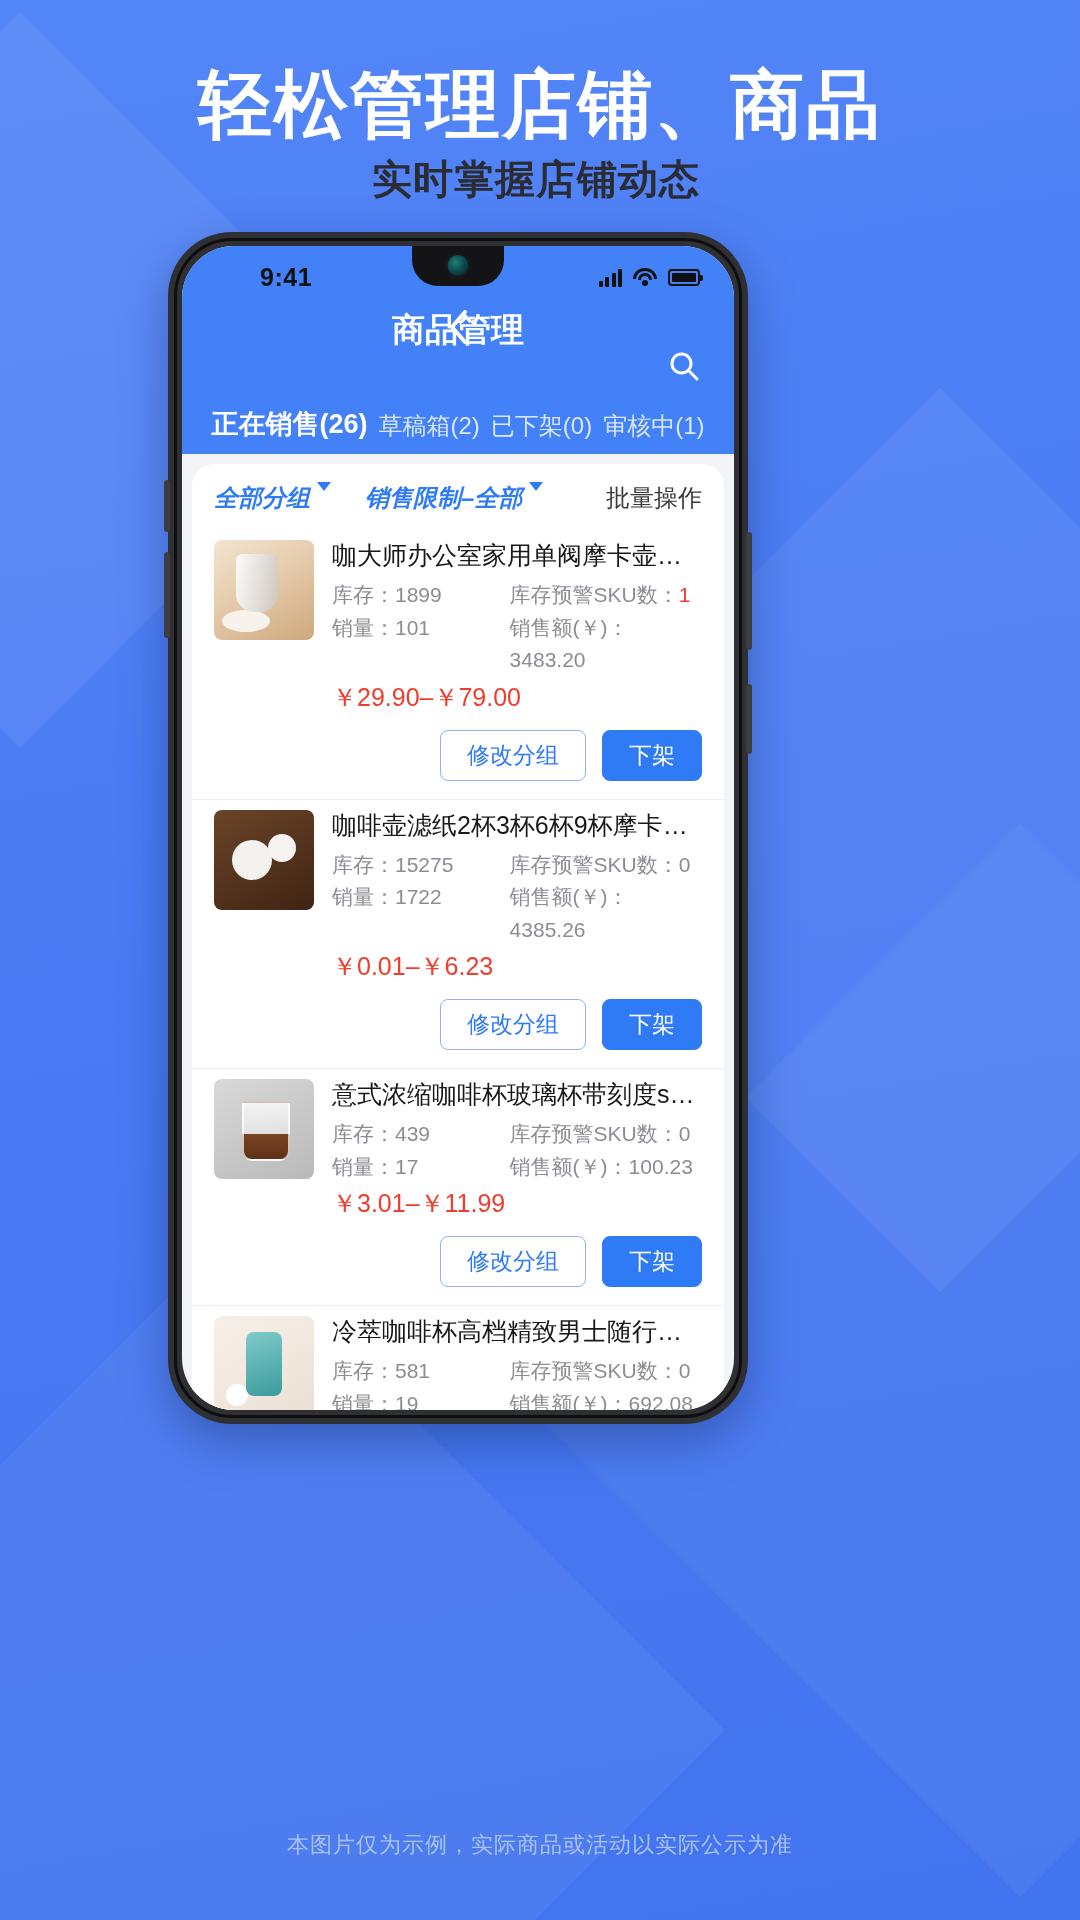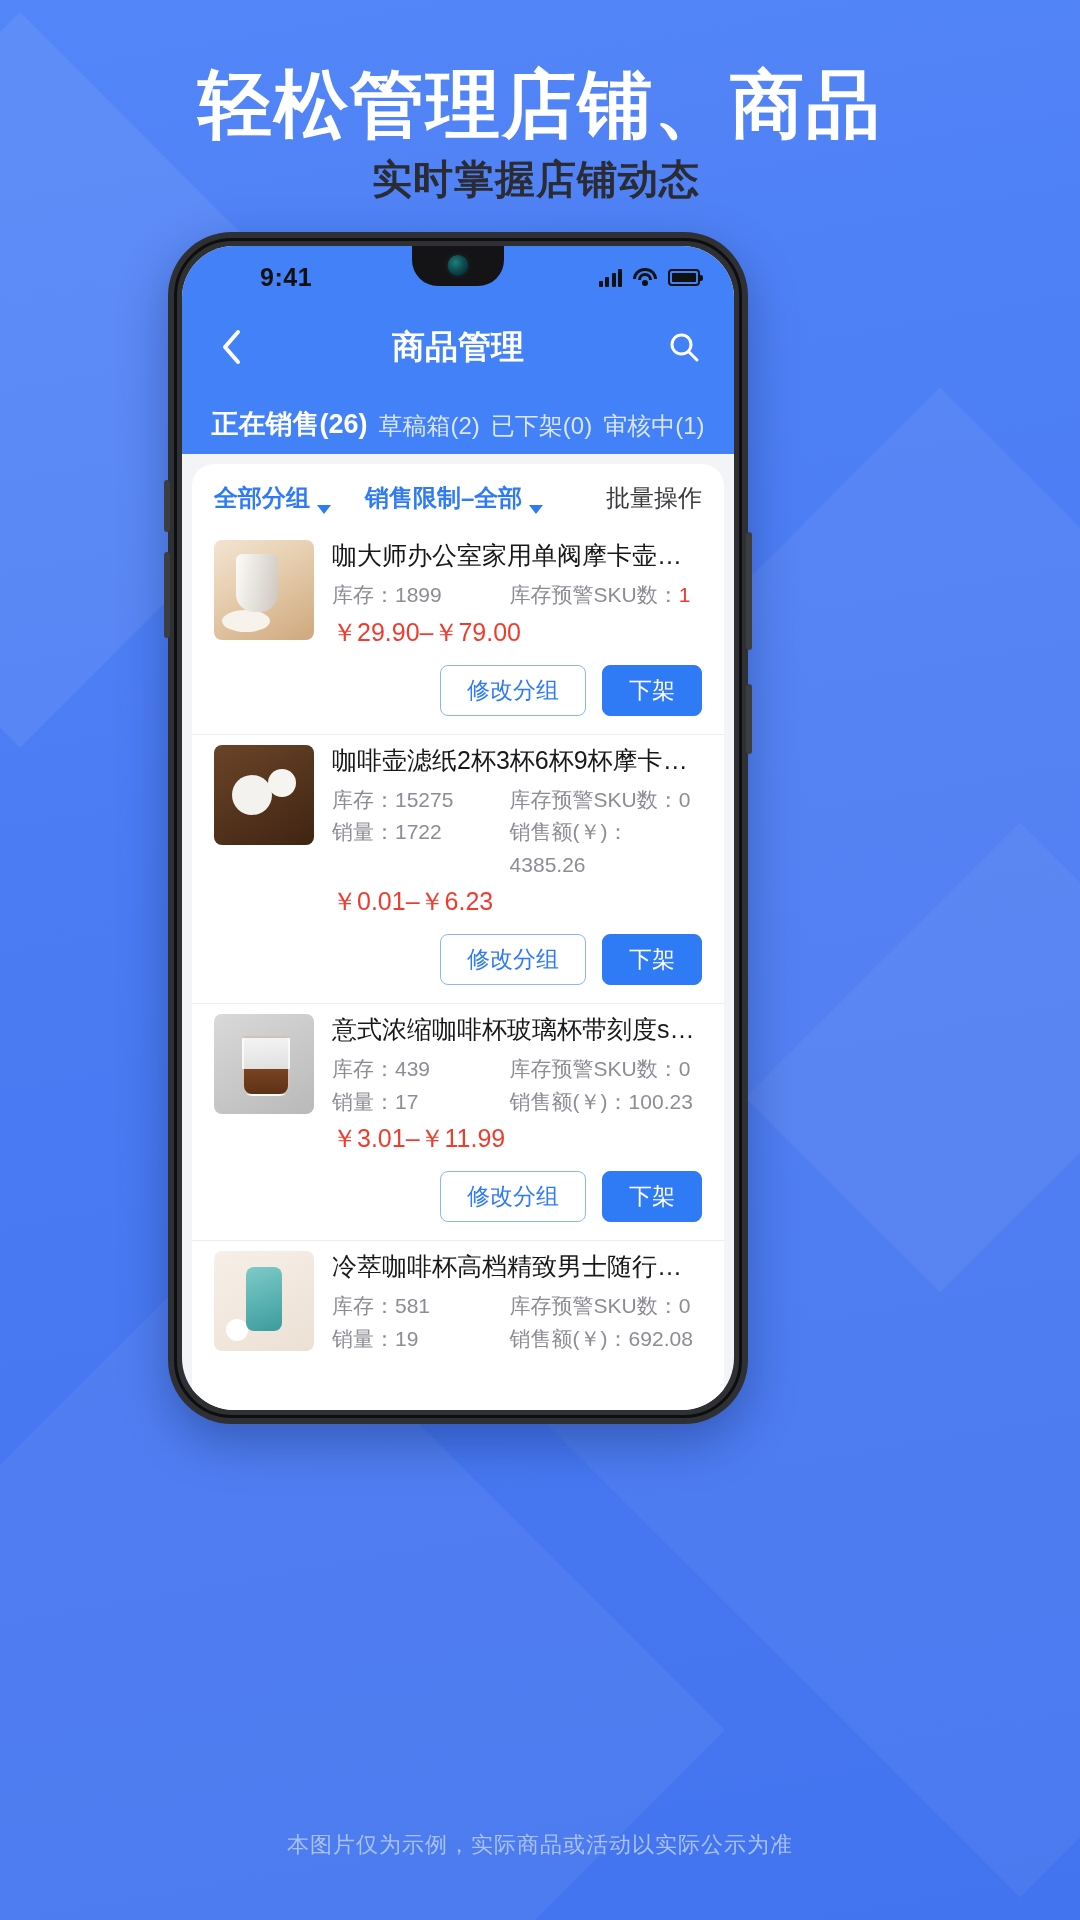--- a/index.html
+++ b/index.html
@@ -163,20 +163,21 @@
     width:3px; height:6px; background:#111; border-radius:0 2px 2px 0;
   }
 
   
   .navbar {
     height:78px;
     background:#4281f7;
     display:flex; align-items:center;
     padding:0 30px;
     position:relative;
+    flex-direction:column;
   }
   .back-ico {
     width:38px; height:38px;
     display:flex; align-items:center; justify-content:center;
     cursor:pointer;
   }
   .back-ico svg { display:block; }
   .nav-title {
     position:absolute; left:0; right:0;
     text-align:center;
@@ -227,23 +228,24 @@
     overflow:hidden;
   }
   .filterbar {
     display:flex; align-items:center;
     padding:18px 22px 16px 22px;
     gap:34px;
   }
   .filter {
     color:#2f7bf6;
     font-size:24px; font-weight:bold;
-    display:flex; align-items:flex-end; gap:7px;
+    display:flex; align-items:flex-start; gap:7px;
     cursor:pointer;
     white-space:nowrap;
+    font-style:italic;
   }
   .caret {
     width:0; height:0;
     border-left:7px solid transparent;
     border-right:7px solid transparent;
     border-top:9px solid #2f7bf6;
   }
   .batch {
     margin-left:auto;
     color:#3a3a3e;
@@ -431,20 +433,28 @@
             <div class="info">
               <div class="pname">咖大师办公室家用单阀摩卡壶意式咖啡壶…</div>
               <div class="metarow">
                 <div class="m-left">
                   <span>库存：</span><span>1899</span>
                 </div>
                 <div class="m-right">
                   <span>库存预警SKU数：</span><span class="warn-num">1</span>
                 </div>
               </div>
+              <div class="metarow">
+                <div class="m-left">
+                  <span>销量：</span><span>101</span>
+                </div>
+                <div class="m-right">
+                  <span>销售额(￥)：</span><span>3483.20</span>
+                </div>
+              </div>
               <div class="price">￥29.90–￥79.00</div>
             </div>
           </div>
           <div class="actions">
             <div class="btn btn-outline">修改分组</div>
             <div class="btn btn-solid">下架</div>
           </div>
         </div>
 
         <div class="card">

